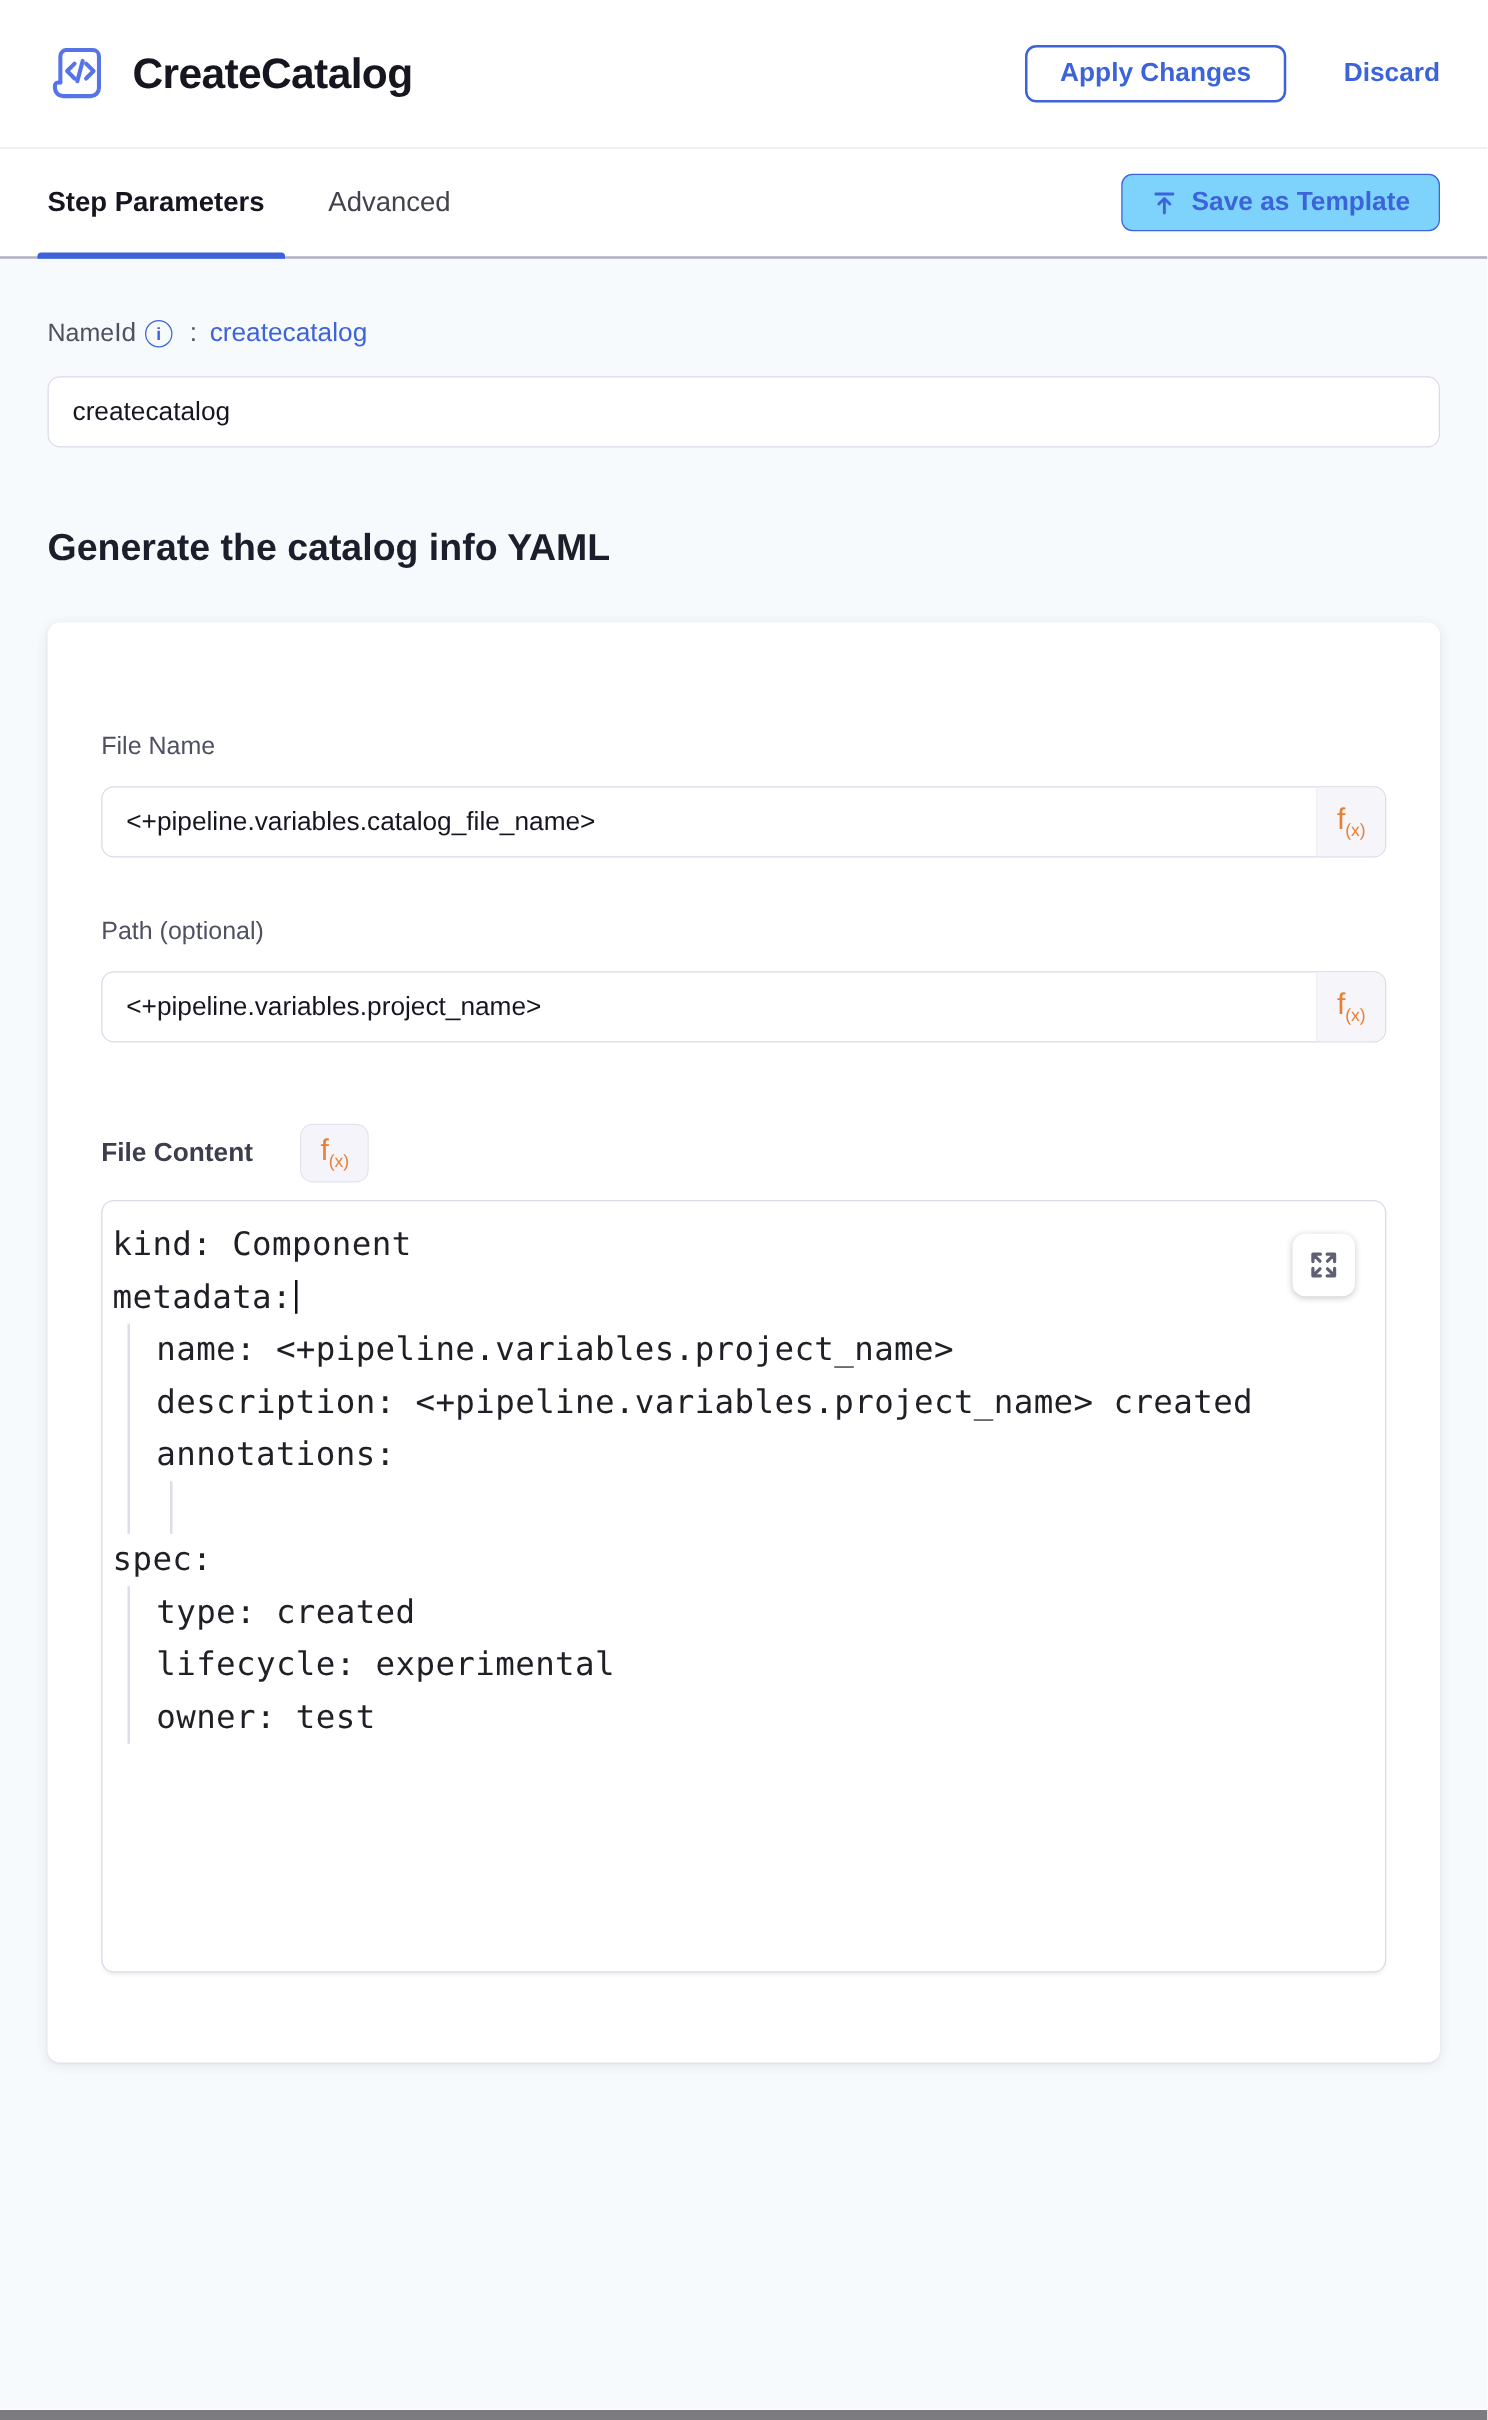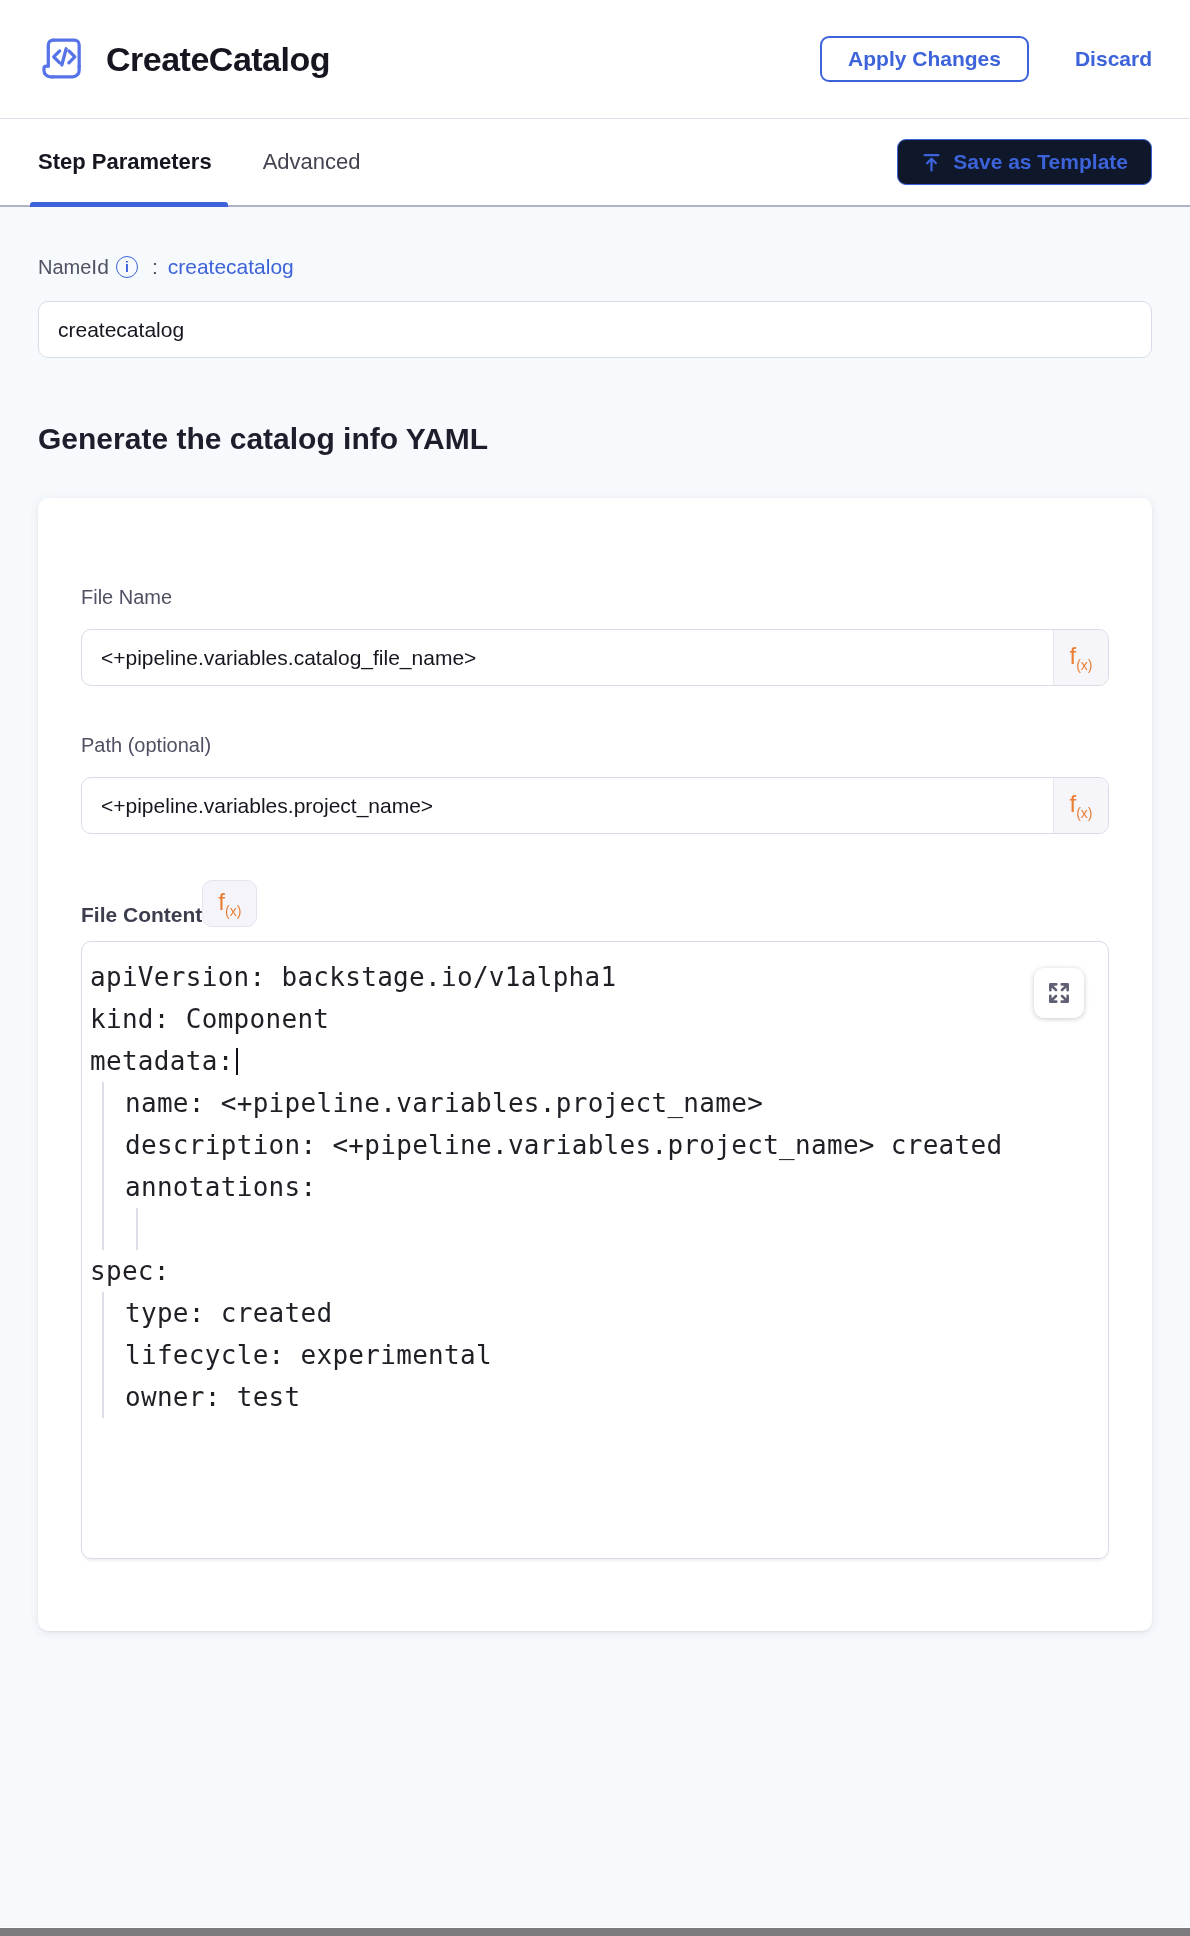--- a/index.html
+++ b/index.html
@@ -80,21 +80,21 @@
     bottom:-2px;
     height:5px;
     background:#3c63d9;
     border-radius:3px 3px 0 0;
   }
   .tab-inactive { color:#42434f; margin-left:51px; font-weight:400;text-align:center; }
   .btn-save-template {
     display:flex;
     align-items:center;
     gap:11px;
-    background:#0f172a;
+    background:#7dd3fc;
     border:1.5px solid #3c63d9;
     color:#3c63d9;
     font-family:"Liberation Sans", sans-serif;
     font-size:21px;
     font-weight:700;
     border-radius:9px;
     height:46px;
     padding:0 23px;
     cursor:pointer;
   }
@@ -168,22 +168,23 @@
     display:flex;
     align-items:center;
     justify-content:center;
     cursor:pointer;
   }
   .fx-glyph { color:#ea7e33; font-size:24px; line-height:1; }
   .fx-glyph sub { font-size:14px; }
   .gap-48 { height:48px; }
   .file-content-row {
     display:flex;
-    align-items:flex-end;
-    margin-top:46px;
+    align-items:center;
+    gap:38px;
+    margin-top:65px;
   }
   .file-content-row .field-label { font-weight:700; color:#3c3e4e; font-size:21px; }
   .fx-chip {
     width:55px; height:47px;
     background:#f4f4fa;
     border:1px solid #e4e4ef;
     border-radius:10px;
     display:flex;
     align-items:center;
     justify-content:center;
@@ -321,21 +322,20 @@
 
     <div class="file-content-row">
       <span class="field-label">File Content</span>
       <span class="fx-chip">
         <span class="fx-glyph"><span>f</span><sub>(x)</sub></span>
       </span>
     </div>
 
     <div class="code-editor">
       <div>
-          <div class="code-line indent-0"><span>apiVersion: backstage.io/v1alpha1</span></div>
           <div class="code-line indent-0"><span>kind: Component</span></div>
           <div class="code-line indent-0"><span>metadata:</span><span class="caret"></span></div>
           <div class="code-line indent-1"><span class="guide" style="left: 12px;"></span><span>name: &lt;+pipeline.variables.project_name&gt;</span></div>
           <div class="code-line indent-1"><span class="guide" style="left: 12px;"></span><span>description: &lt;+pipeline.variables.project_name&gt; created</span></div>
           <div class="code-line indent-1"><span class="guide" style="left: 12px;"></span><span>annotations:</span></div>
           <div class="code-line indent-2"><span class="guide" style="left: 12px;"></span><span class="guide" style="left: 46px;"></span></div>
           <div class="code-line indent-0"><span>spec:</span></div>
           <div class="code-line indent-1"><span class="guide" style="left: 12px;"></span><span>type: created</span></div>
           <div class="code-line indent-1"><span class="guide" style="left: 12px;"></span><span>lifecycle: experimental</span></div>
           <div class="code-line indent-1"><span class="guide" style="left: 12px;"></span><span>owner: test</span></div>

